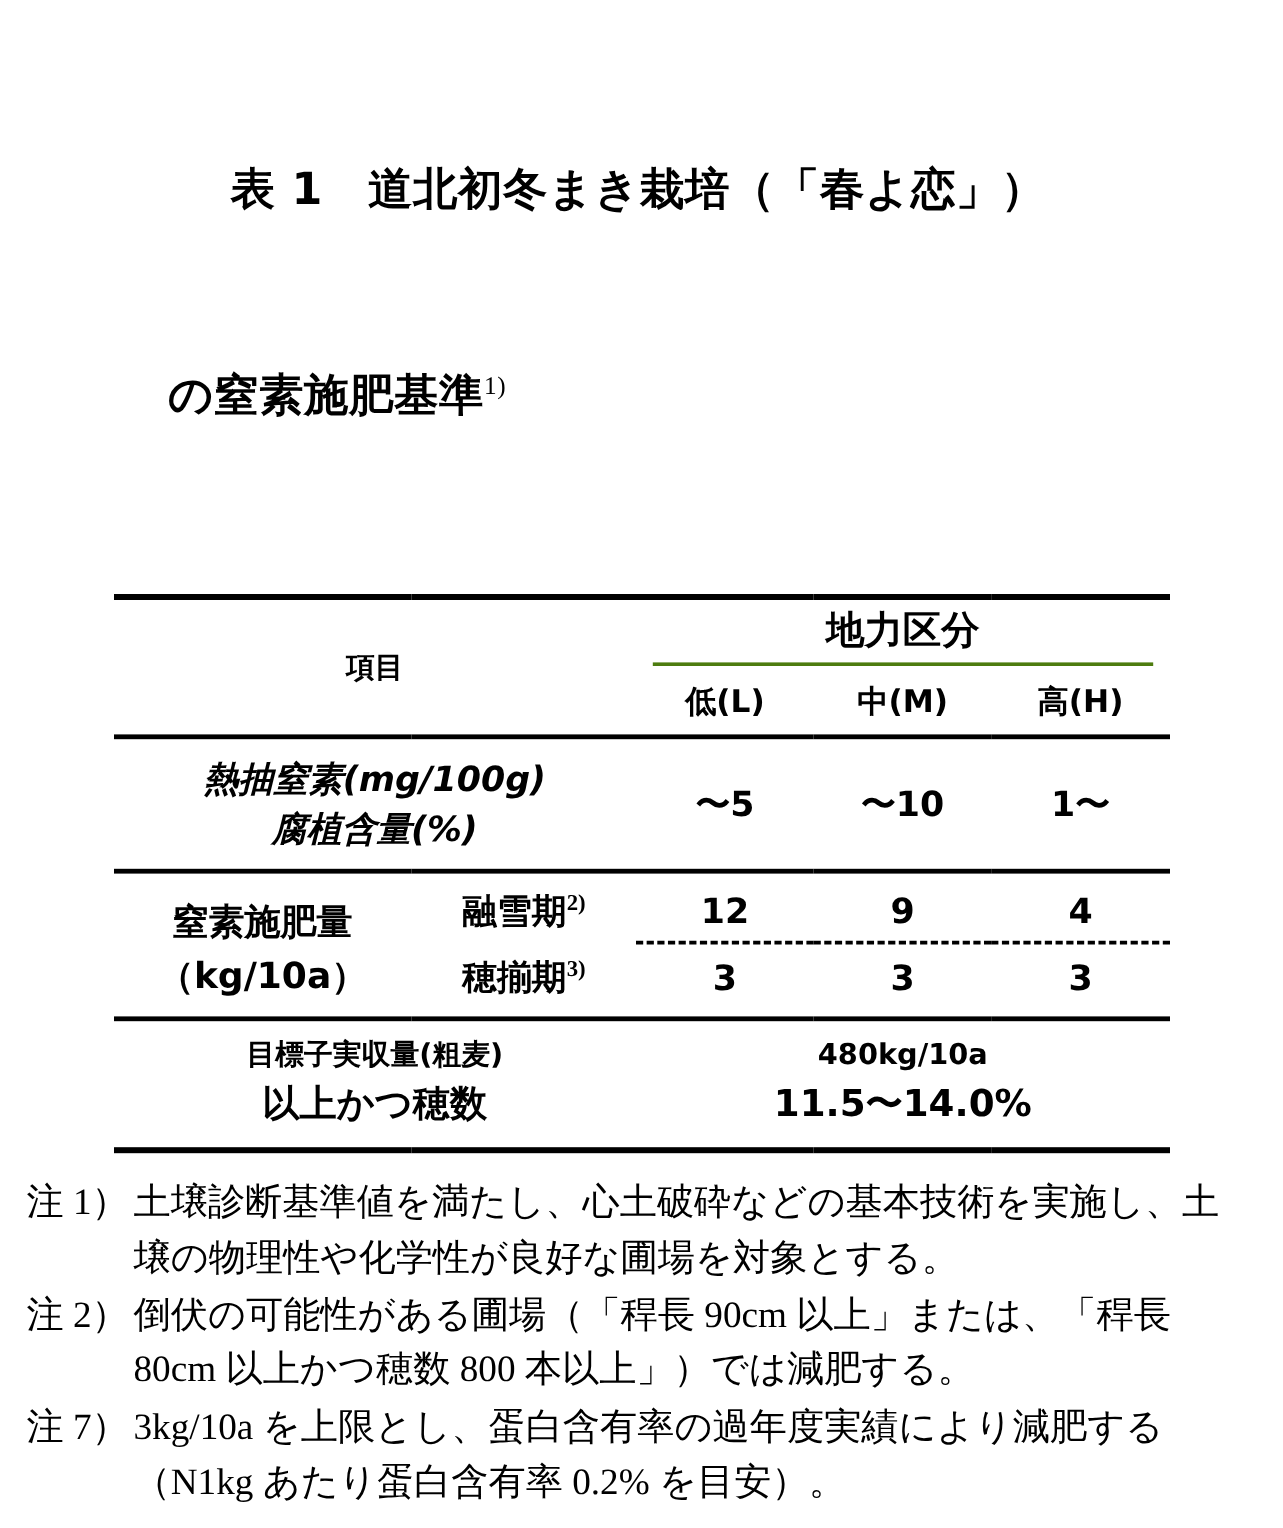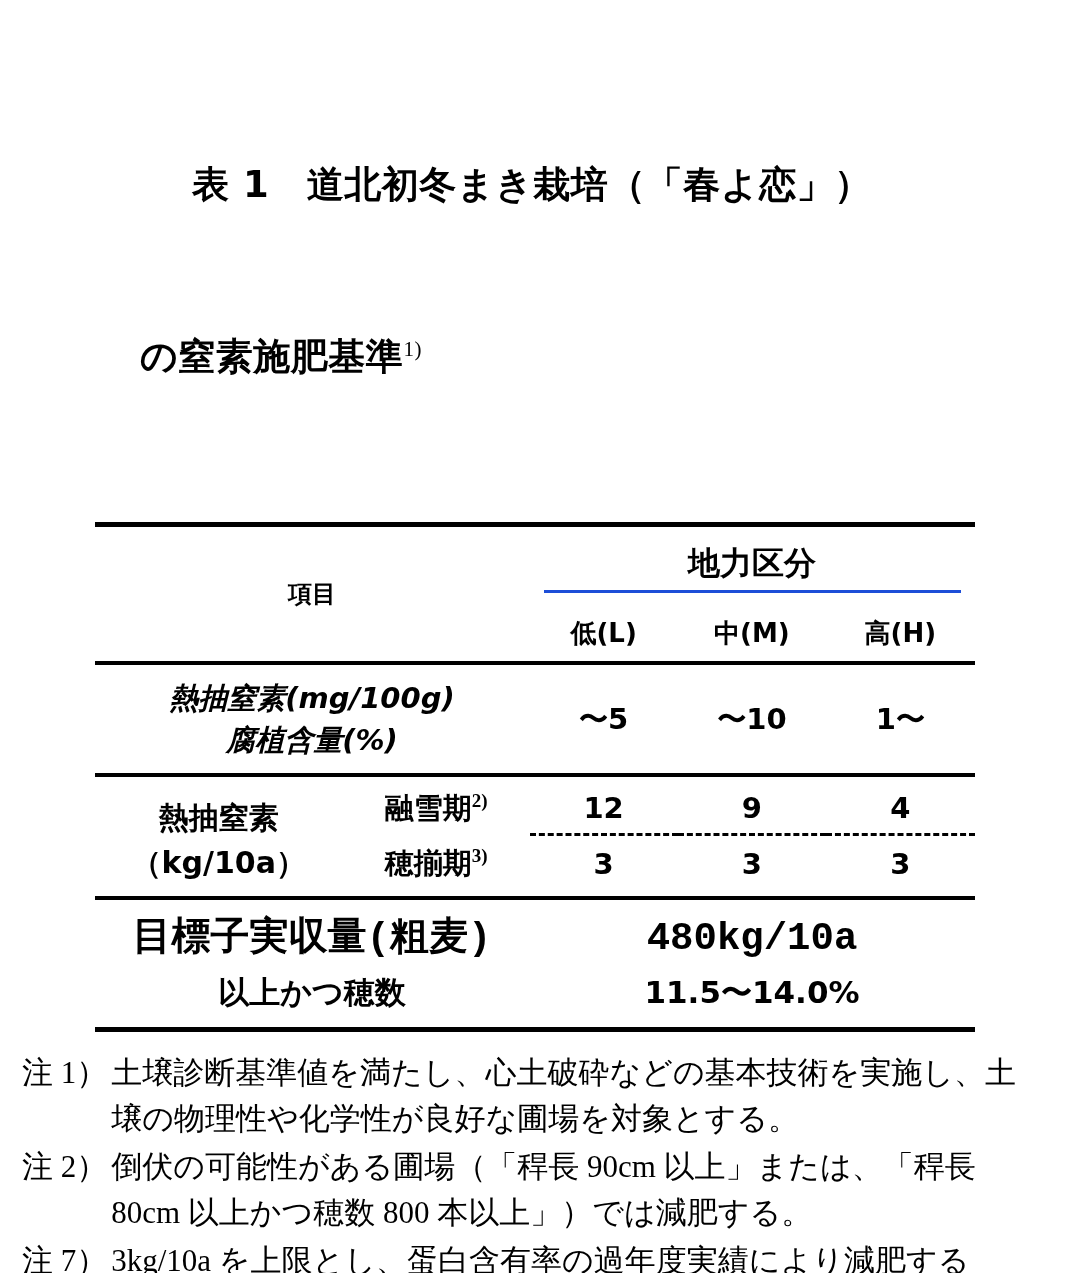--- a/index.html
+++ b/index.html
@@ -25,21 +25,20 @@
 
   
   .title {
     font-family: "DejaVu Sans", sans-serif;
     font-weight: bold;
     font-size: 37px;
     line-height: 1.55;
     letter-spacing: 0.5px;
     padding: 14px 40px 0 40px;
     white-space: pre-wrap;
-    margin-top: 27px;
   }
   .title .line1 {
     display: block;
     padding-left: 152px;
     text-indent: 0;
   }
   .title .line2 {
     display: block;
     padding-left: 100px;
   }
@@ -72,23 +71,23 @@
   .rule-bottom td { border-bottom: 5px solid #000; }
 
   .hdr-item {
     font-size: 24px;
     width: 430px;
   }
   .hdr-group {
     font-size: 32px;
   }
   .grp-underline {
-    border-bottom: 3px solid #1d4ed8;
+    border-bottom: 3px solid #4d7c0f;
     padding-bottom: 4px;
-    margin: 15px 14px;
+    margin: 4px 14px;
   }
   .hdr-sub {
     font-size: 26px;
     padding-top: 8px !important;
     padding-bottom: 10px !important;
   }
   .col-lmh { width: 150px; }
 
   .row-soil td {
     font-size: 29px;
@@ -119,24 +118,23 @@
   }
   .dashed-sep td {
     border-top: 3px dashed #000;
     height: 0;
     line-height: 0;
     font-size: 0;
   }
   .dashed-none { border-top: none !important; }
 
   .goal-row td {
-    font-size: 39px;
+    font-size: 24px;
     line-height: 1.5;
     padding-top: 10px !important;
-    font-family: Liberation Mono, monospace;
   }
   .goal-row2 td {
     font-size: 31px;
     line-height: 1.5;
     padding-bottom: 12px !important;
   }
   .sup-s {
     font-size: 19px;
     vertical-align: super;
     font-weight: bold;
@@ -199,21 +197,21 @@
             <div>熱抽窒素(mg/100g)</div>
             <div>腐植含量(%)</div>
           </td>
           <td class="val">〜5</td>
           <td class="val">〜10</td>
           <td class="val">1〜</td>
         </tr>
 
         <tr class="rule-mid n-row-top">
           <td class="n-label" rowspan="3">
-            <div>熱抽窒素</div>
+            <div>窒素施肥量</div>
             <div>（kg/10a）</div>
           </td>
           <td class="n-sub"><span>融雪期</span><span class="sup-s">2)</span></td>
           <td class="val">12</td>
           <td class="val">9</td>
           <td class="val">4</td>
         </tr>
         <tr class="dashed-sep">
           <td class="dashed-none"></td>
           <td></td>

